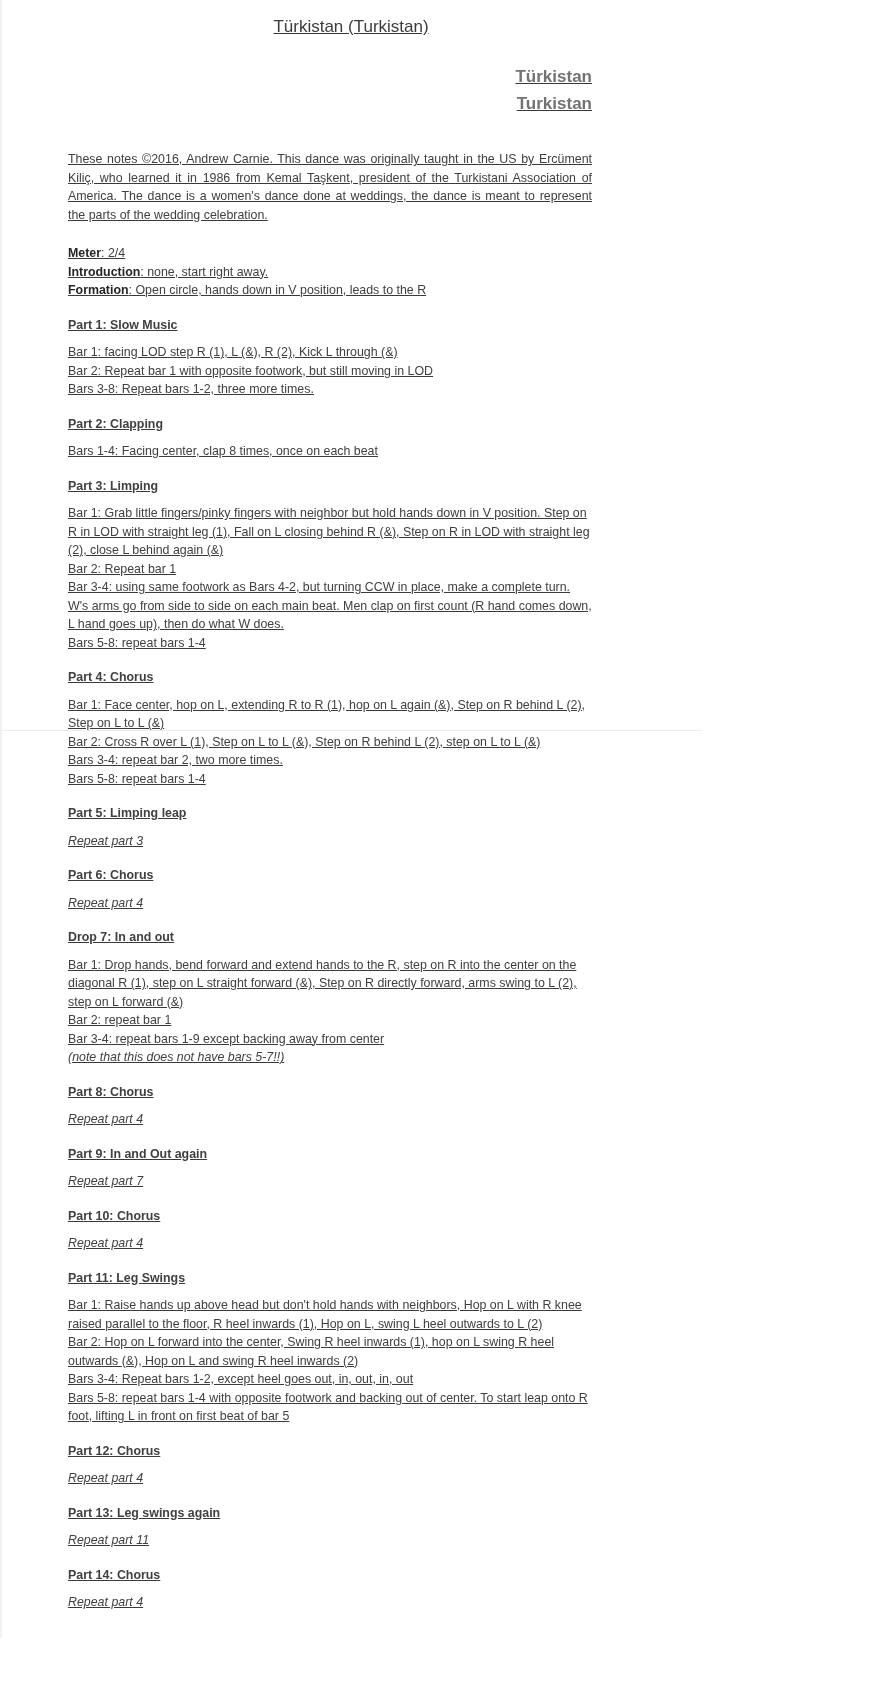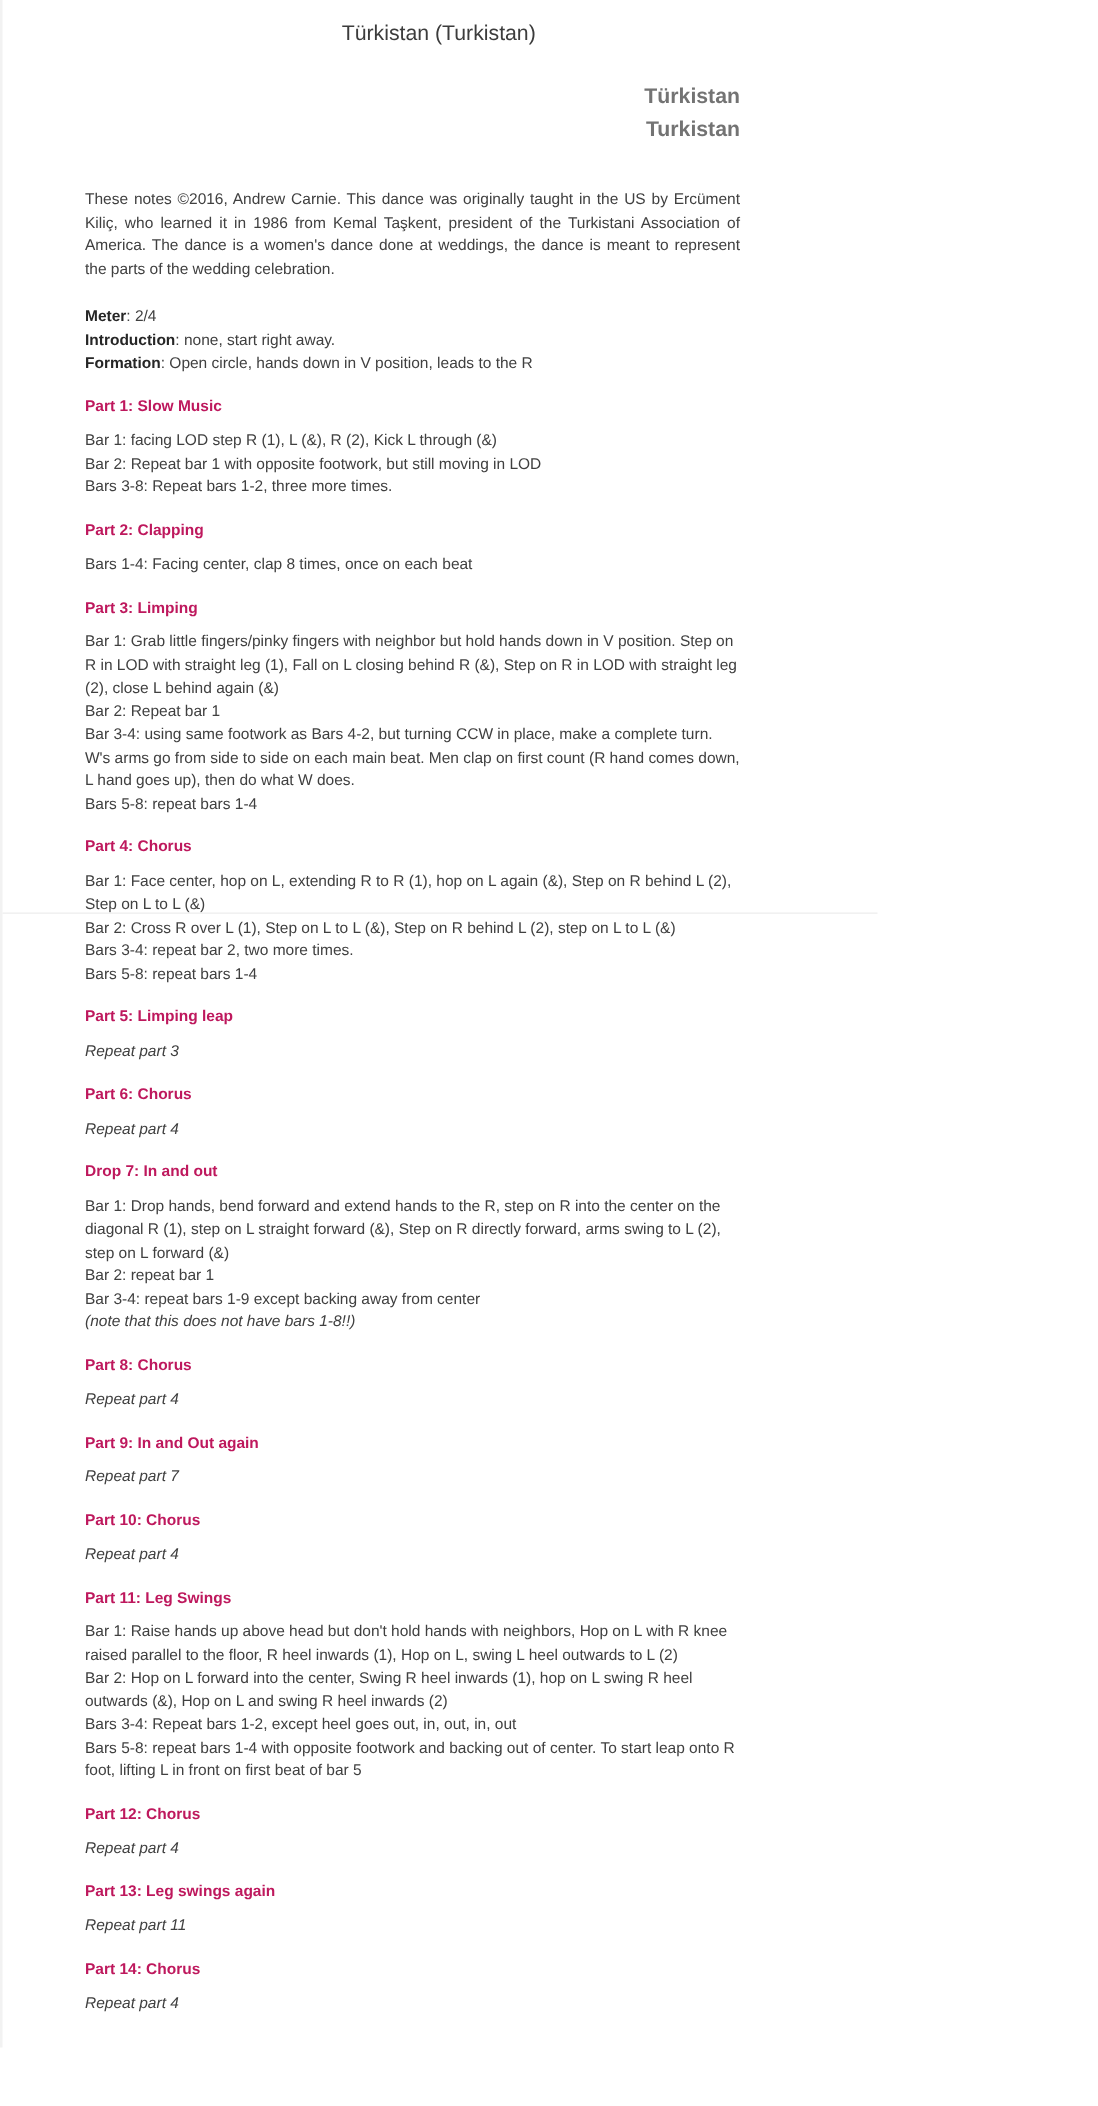--- a/index.html
+++ b/index.html
@@ -12,20 +12,21 @@
     min-height: 1685px;
     font-family: "Liberation Sans", sans-serif;
     color: #3a3a3a;
     position: relative;
   }
   .page {
     position: relative;
     width: 702px;
     box-sizing: border-box;
     background: #fff;
+    text-decoration: underline;
   }
   .left-rule {
     position: absolute;
     left: 0;
     top: 0;
     bottom: 0;
     width: 2px;
     background: #f2f2f2;
   }
   .doc-title {
@@ -58,21 +59,21 @@
     margin: 0 0 0 0;
     text-align: justify;
   }
   .spacer-lg { height: 20px; }
   .spacer-md { height: 16px; }
   .spacer-sm { height: 9px; }
   .meta-line { margin: 0; }
   .meta-line b { color: #262626; }
   .part-head {
     font-weight: bold;
-    color: #be185d;
+    color: #404040;
     margin: 0;
     font-size: 12.4px;
   }
   .bar-line { margin: 0; }
   .italic { font-style: italic; }
   .note-italic { font-style: italic; }
   .faint-divider {
     position: absolute;
     left: 2px;
     right: 0;
@@ -139,21 +140,21 @@
     <p class="part-head">Part 6: Chorus</p>
     <div class="spacer-sm"></div>
     <p class="bar-line italic">Repeat part 4</p>
 
     <div class="spacer-md"></div>
     <p class="part-head">Drop 7: In and out</p>
     <div class="spacer-sm"></div>
     <p class="bar-line">Bar 1: Drop hands, bend forward and extend hands to the R, step on R into the center on the diagonal R (1), step on L straight forward  (&amp;), Step on R directly forward, arms swing to L (2), step on L forward (&amp;)</p>
     <p class="bar-line">Bar 2: repeat bar 1</p>
     <p class="bar-line">Bar 3-4: repeat bars 1-9 except backing away from center</p>
-    <p class="bar-line note-italic">(note that this does not have bars 1-8!!)</p>
+    <p class="bar-line note-italic">(note that this does not have bars 5-7!!)</p>
 
     <div class="spacer-md"></div>
     <p class="part-head">Part 8: Chorus</p>
     <div class="spacer-sm"></div>
     <p class="bar-line italic">Repeat part 4</p>
 
     <div class="spacer-md"></div>
     <p class="part-head">Part 9: In and Out again</p>
     <div class="spacer-sm"></div>
     <p class="bar-line italic">Repeat part 7</p>

